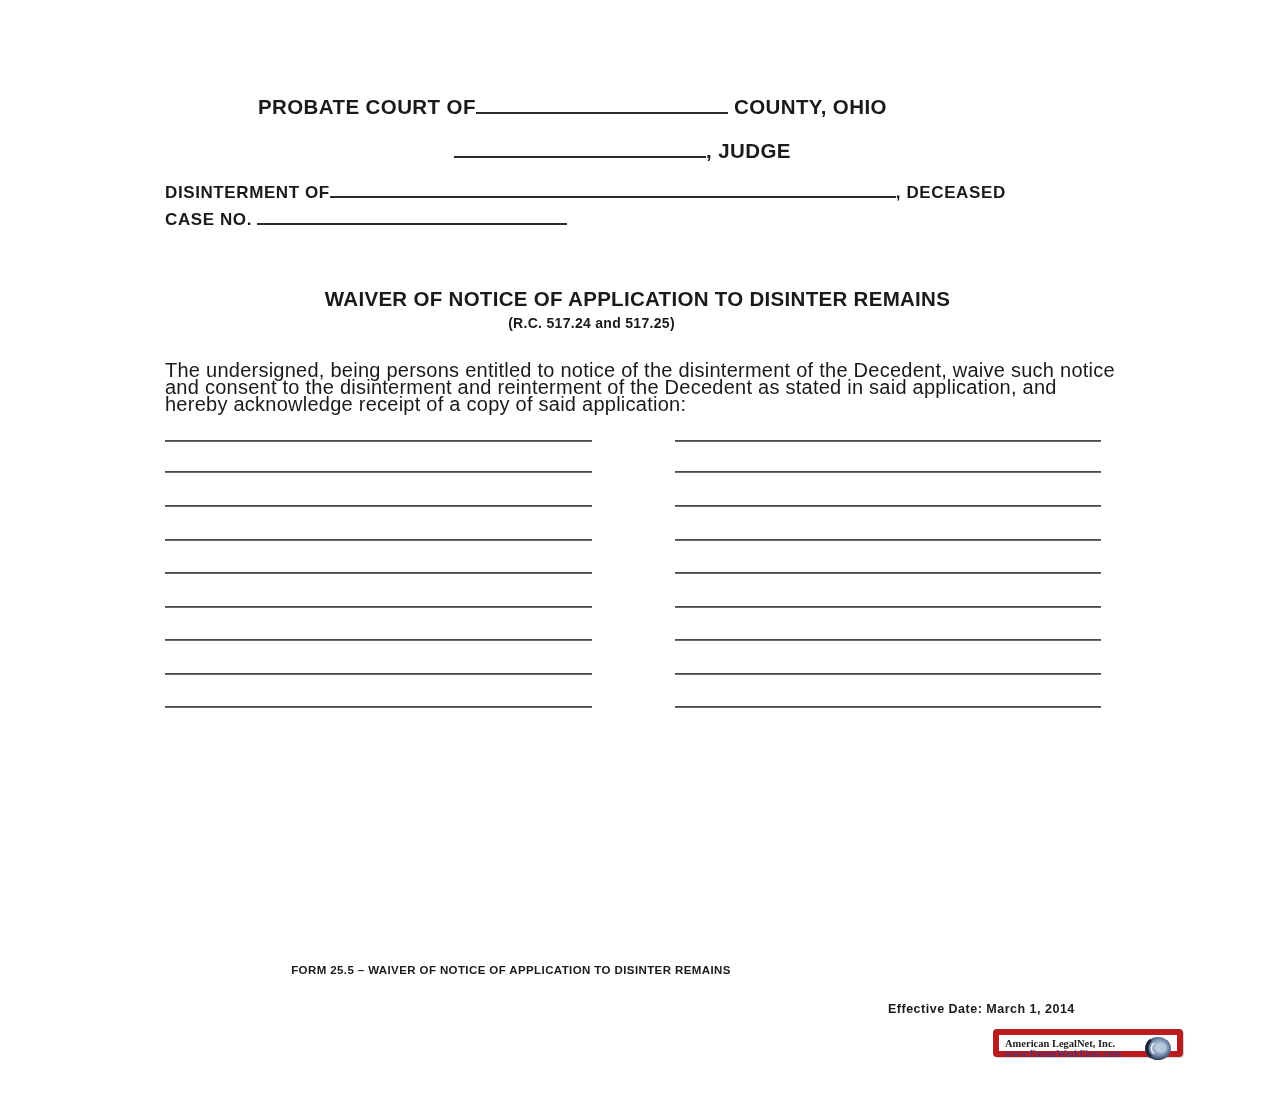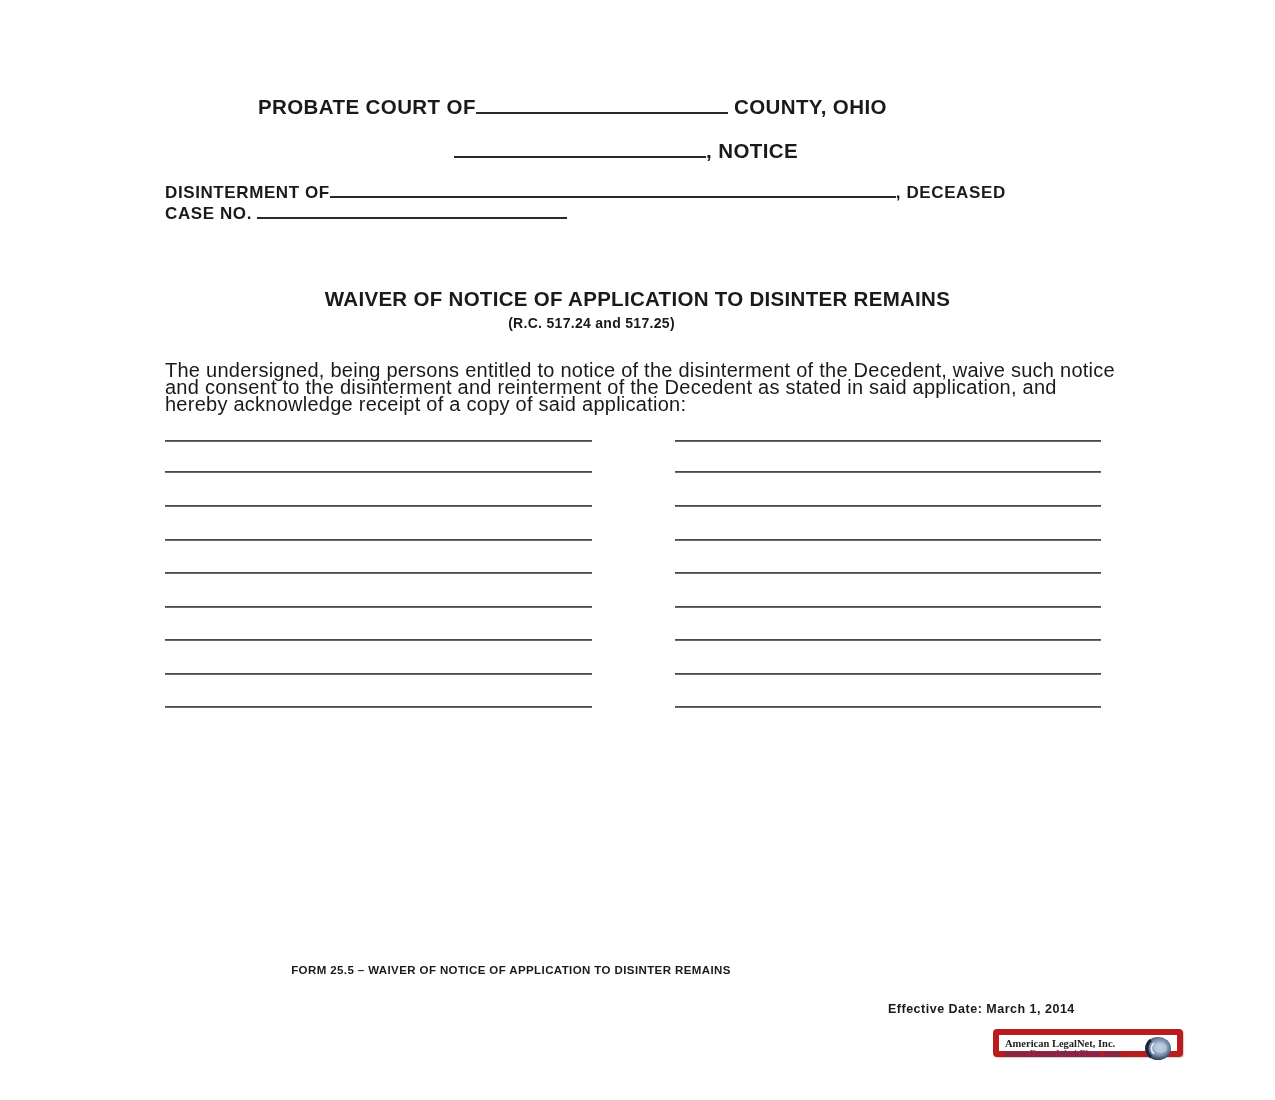--- a/index.html
+++ b/index.html
@@ -94,28 +94,28 @@
   </style>
 </head>
 <body>
 
 <div class="abs heading-line" style="left:258px; top:95px;">
   <span>PROBATE COURT OF</span><span class="blank" style="width:252px;"></span>
   <span>COUNTY, OHIO</span>
 </div>
 
 <div class="abs heading-line" style="left:454px; top:139px;">
-  <span class="blank" style="width:252px;"></span><span>, NOTICE</span>
+  <span class="blank" style="width:252px;"></span><span>, JUDGE</span>
 </div>
 
 <div class="abs caption-line" style="left:165px; top:183px;">
   <span>DISINTERMENT OF</span><span class="blank" style="width:566px;"></span><span>, DECEASED</span>
 </div>
 
-<div class="abs caption-line" style="left:165px; top:204px;">
+<div class="abs caption-line" style="left:165px; top:210px;">
   <span>CASE NO.</span>
   <span class="blank" style="width:310px;"></span>
 </div>
 
 <div class="abs title" style="top:287px;">WAIVER OF NOTICE OF APPLICATION TO DISINTER REMAINS</div>
 <div class="abs subtitle" style="top:315px;">(R.C. 517.24 and 517.25)</div>
 
 <div class="abs body-text" style="left:165px; top:362px;">The undersigned, being persons entitled to notice of the disinterment of the Decedent, waive such notice and consent to the disinterment and reinterment of the Decedent as stated in said application, and hereby acknowledge receipt of a copy of said application:</div>
 
 <div>

